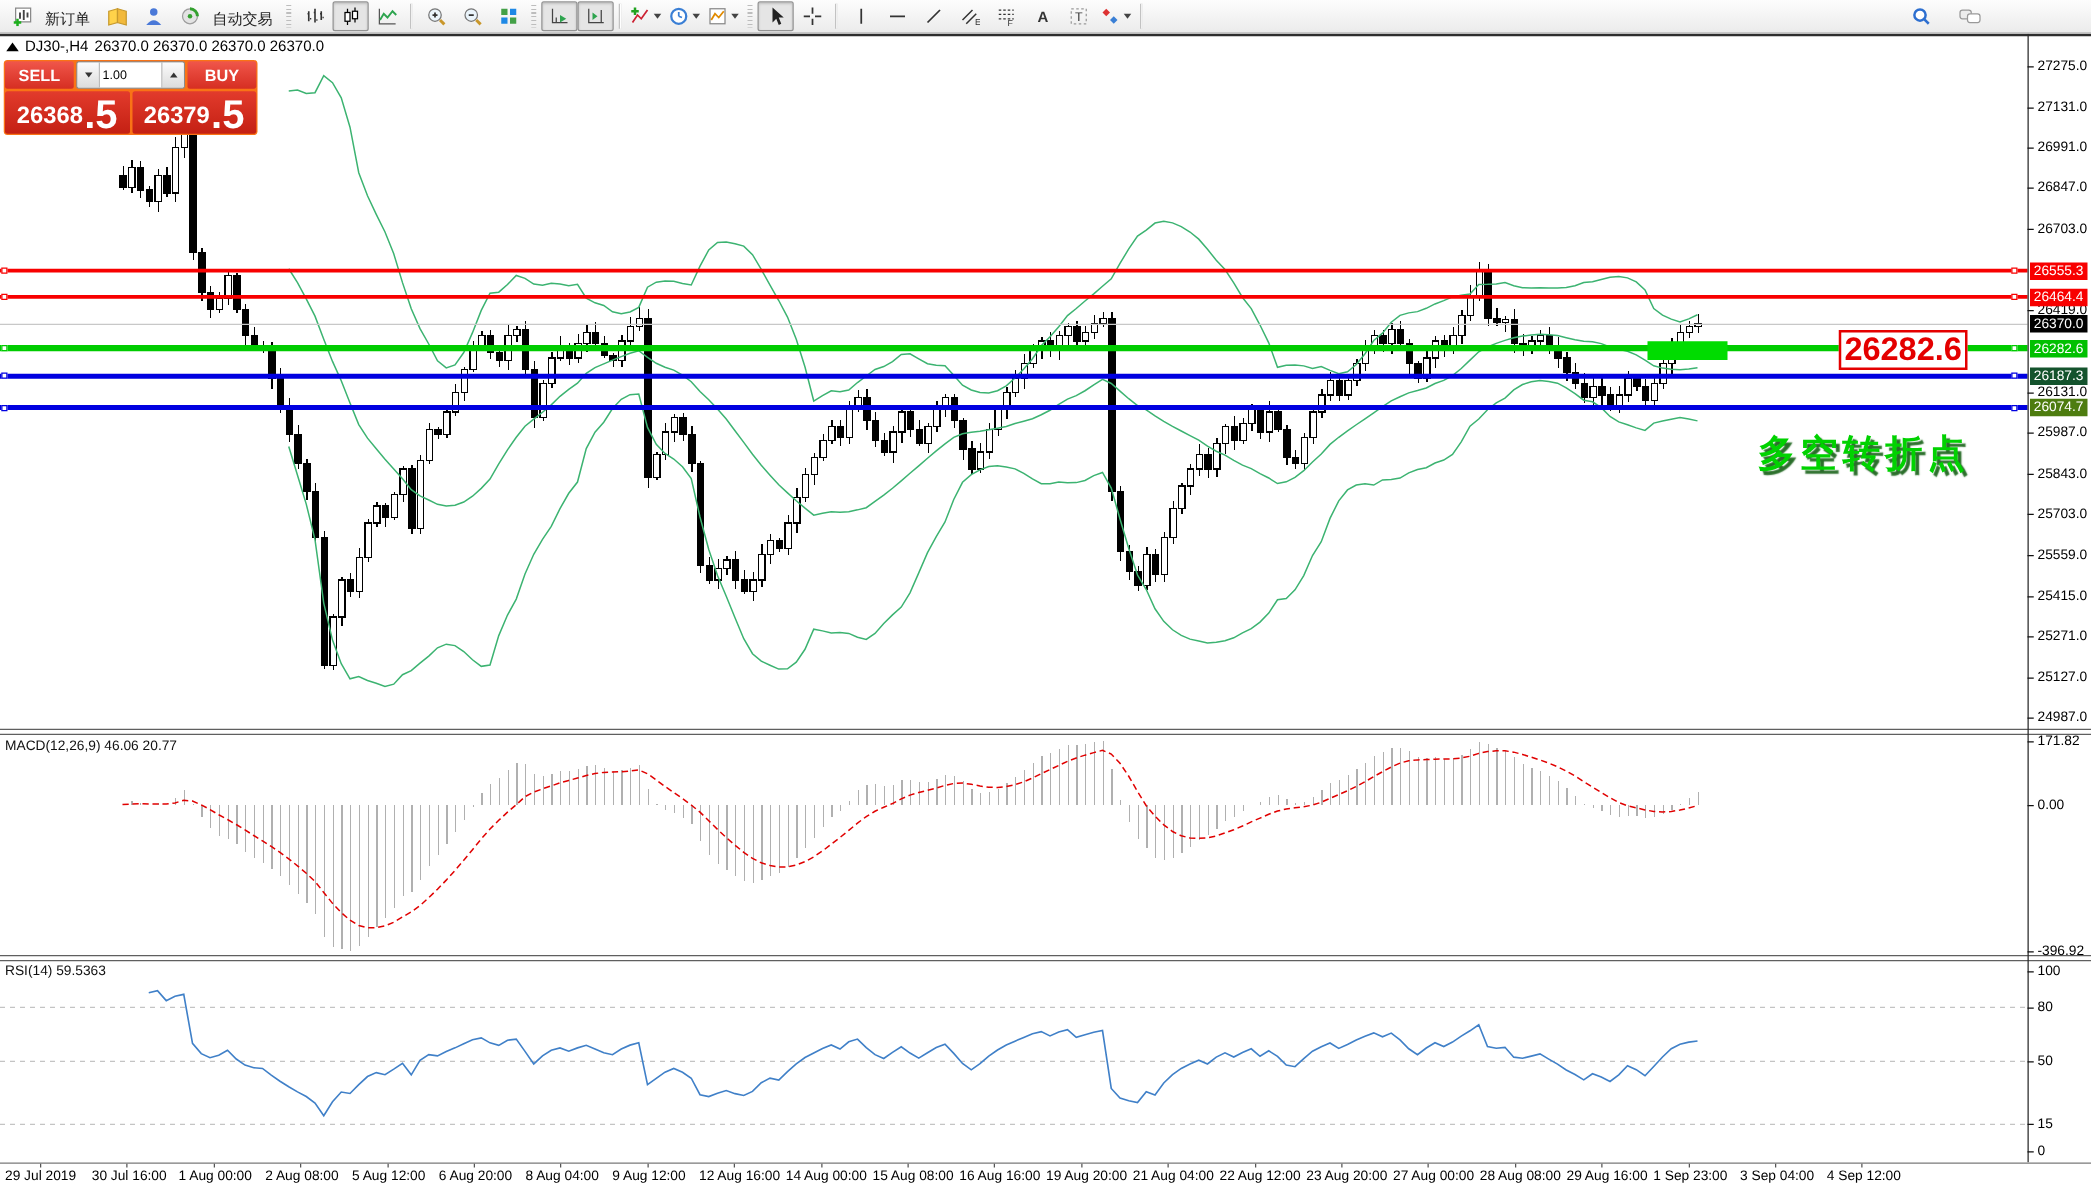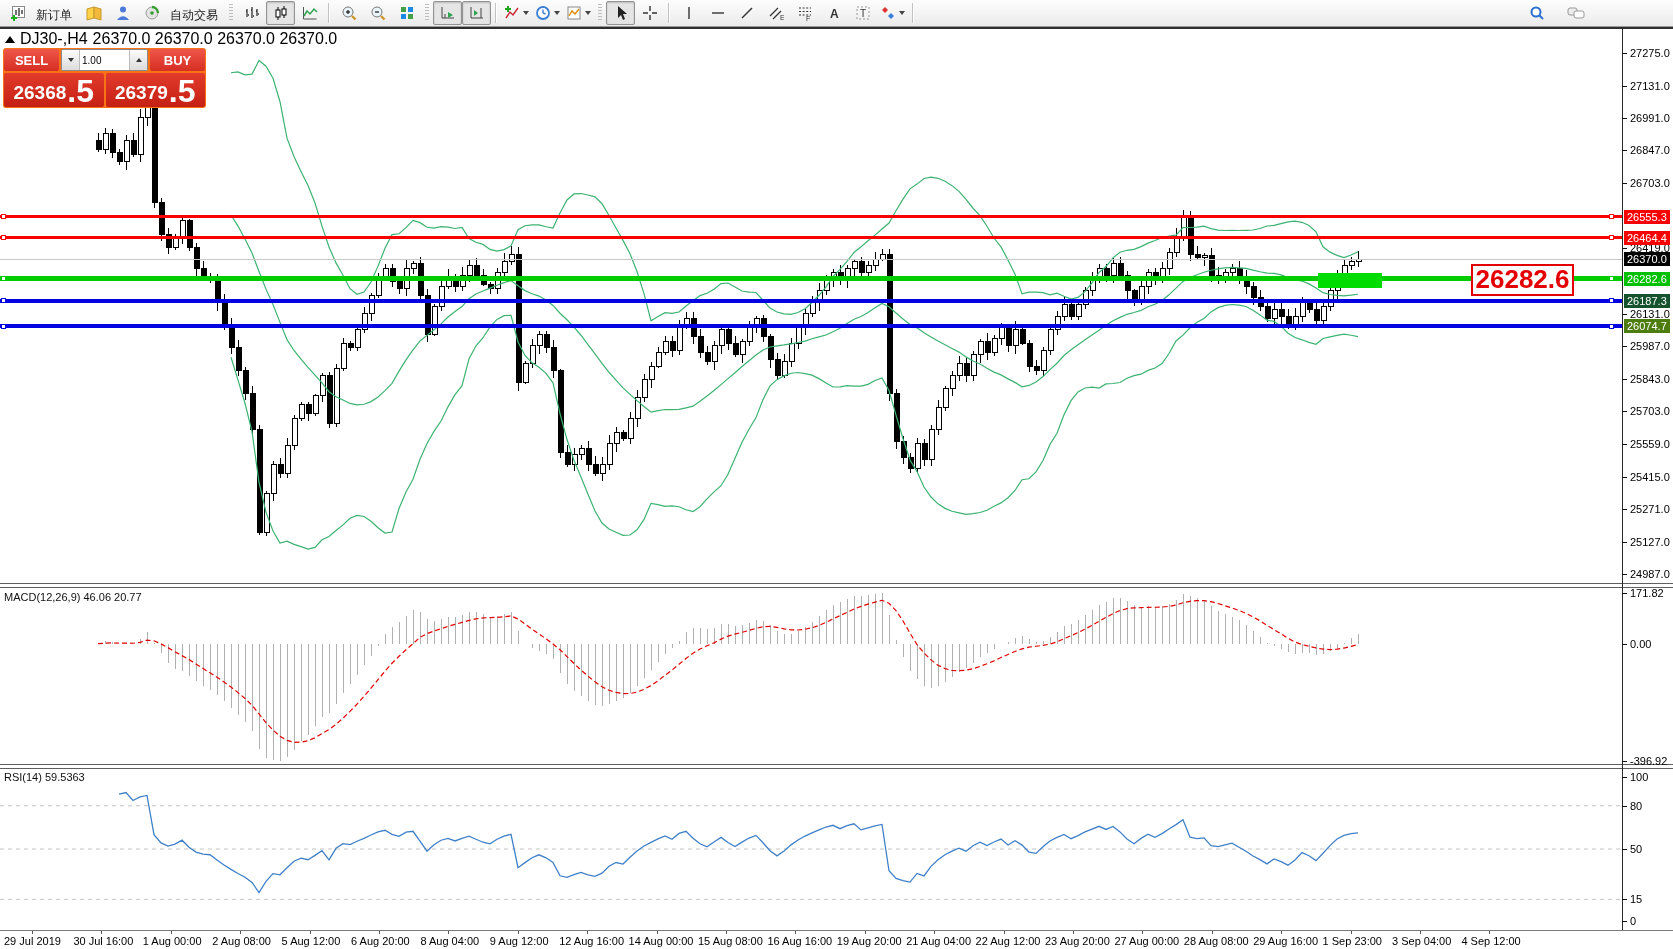--- a/index.html
+++ b/index.html
@@ -27,21 +27,21 @@
   .win-topline{position:absolute;top:0;left:0;width:1673px;height:2px;background:#2e2e2e;}
   .pane-svg{position:absolute;left:0;}
   .pane-sep{position:absolute;left:0;width:1673px;height:5px;box-sizing:border-box;background:#fff;
     border-top:1px solid #5f5f5f;border-bottom:1px solid #5f5f5f;}
   .vaxis{position:absolute;width:1px;background:#2a2a2a;}
   .ytick{position:absolute;width:5px;height:1px;background:#111;}
   .ylab{position:absolute;font-size:11px;color:#000;white-space:nowrap;}
   .badge{position:absolute;font-size:11px;color:#fff;padding:0 3px;height:14px;line-height:14px;white-space:nowrap;}
   .hline{position:absolute;left:0;}
   .handle{position:absolute;width:5px;height:5px;background:#fff;box-sizing:border-box;}
-  .chart-title{position:absolute;left:5px;top:3px;font-size:16px;color:#000;display:flex;align-items:center;gap:5px;}
+  .chart-title{position:absolute;left:5px;top:3px;font-size:12px;color:#000;display:flex;align-items:center;gap:5px;}
   .tri-up{width:0;height:0;border-left:5px solid transparent;border-right:5px solid transparent;border-bottom:7px solid #000;}
 
   
   .trade-panel{position:absolute;left:3px;top:21px;width:203px;height:60px;background:#f97316;border-radius:3px;
     padding:1px;box-sizing:border-box;}
   .tp-row1{display:flex;height:22px;gap:2px;margin-bottom:2px;}
   .tp-btn{width:55px;display:flex;align-items:center;justify-content:center;color:#fff;font-weight:bold;font-size:13px;
     background:linear-gradient(#f0564a,#d62e22);border-radius:2px;}
   .tp-spin{flex:1;display:flex;background:#fff;border:1px solid #8a8a8a;border-radius:2px;overflow:hidden;}
   .tp-spin-btn{width:17px;display:flex;align-items:center;justify-content:center;background:linear-gradient(#fbfbfb,#dcdcdc);border-right:1px solid #bbb;}
@@ -963,20 +963,21 @@
       <span>46.06</span>
       <span>20.77</span>
     </div>
     <div class="ind-label" style="left:4px;top:744px">
       <span>RSI(14)</span>
       <span>59.5363</span>
     </div>
 
     <div id="hlRect" class="hl-rect" style="left: 1318px; top: 245.979px; width: 64px; height: 15px; background: rgb(0, 220, 0);"></div>
     <div class="price-callout" id="callout" style="top: 236.979px;">26282.6</div>
+    <div class="cn-note" id="cnNote" style="top:316px">多空转折点</div>
 
     <div class="time-axis" style="top:903px" id="timeAxis">
         <div class="ttick" style="left: 32px;"></div>
         <div class="tlab" style="left: 4px;">29 Jul 2019</div>
         <div class="ttick" style="left: 101.4px;"></div>
         <div class="tlab" style="left: 73.4px;">30 Jul 16:00</div>
         <div class="ttick" style="left: 170.8px;"></div>
         <div class="tlab" style="left: 142.8px;">1 Aug 00:00</div>
         <div class="ttick" style="left: 240.2px;"></div>
         <div class="tlab" style="left: 212.2px;">2 Aug 08:00</div>

